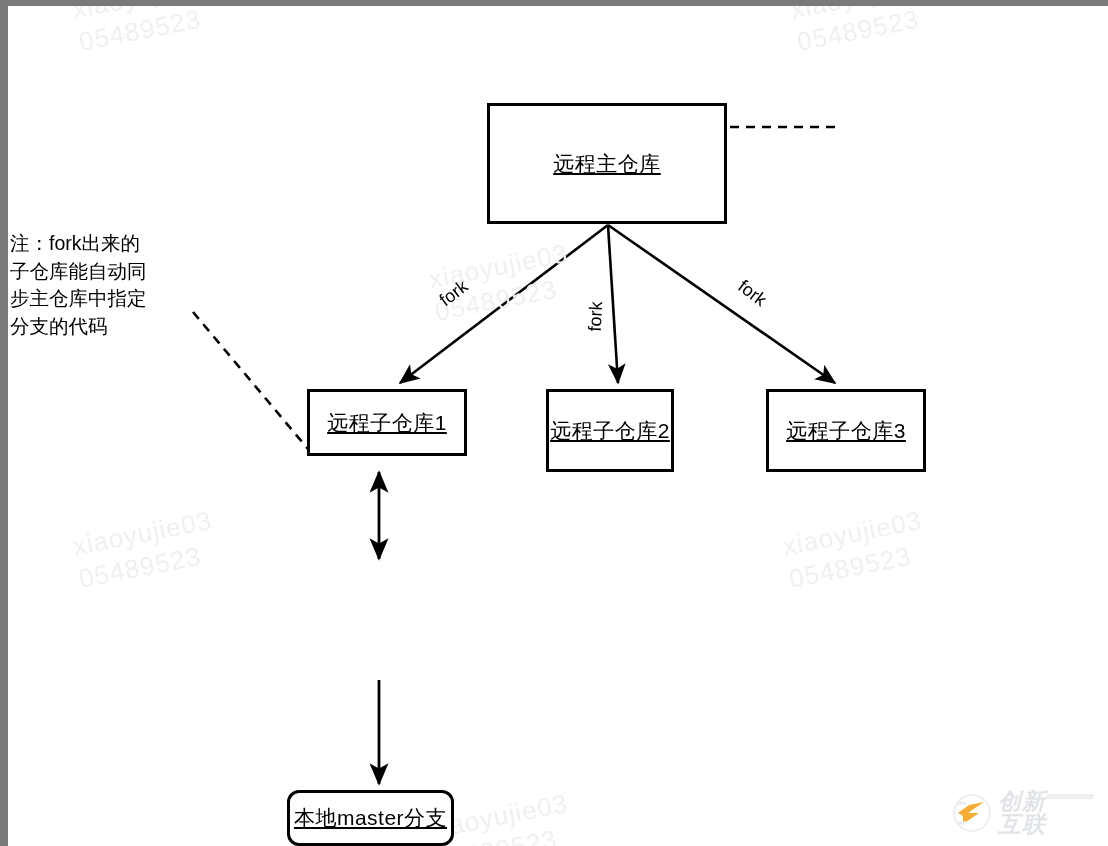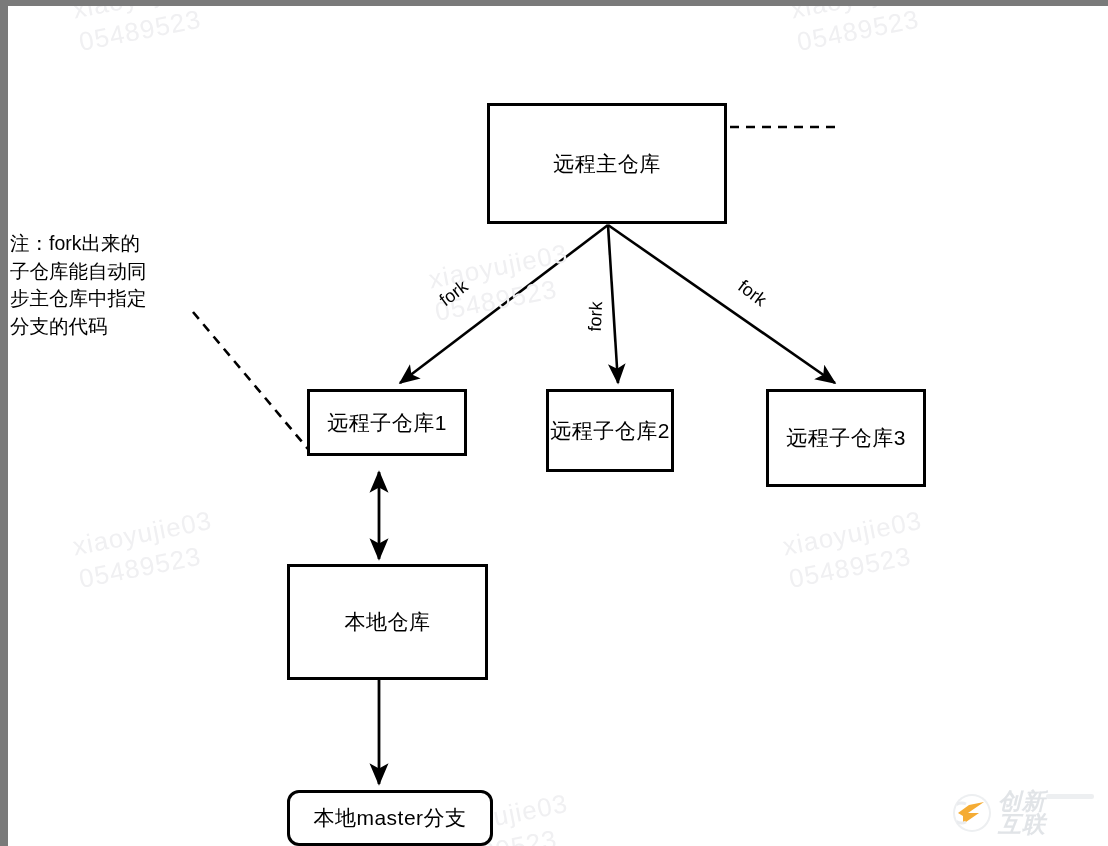--- a/index.html
+++ b/index.html
@@ -41,20 +41,21 @@
     box-sizing: border-box;
     border: 3px solid #000000;
     background: #ffffff;
     display: flex;
     align-items: center;
     justify-content: center;
     color: #000000;
     font-size: 21px;
     letter-spacing: 0.5px;
     z-index: 4;
+    text-decoration: underline;
   }
   .node.rounded {
     border-radius: 12px;
     border-width: 3px;
   }
   .note {
     position: absolute;
     color: #000000;
     font-size: 19.5px;
     line-height: 1.42;
@@ -179,29 +180,26 @@
     </div>
 
     <div class="node" style="left:299px; top:383px; width:160px; height:67px;">
       <span>远程子仓库1</span>
     </div>
 
     <div class="node" style="left:538px; top:383px; width:128px; height:83px;">
       <span>远程子仓库2</span>
     </div>
 
-    <div class="node" style="left:758px; top:383px; width:160px; height:98px;">
+    <div class="node" style="left:758px; top:383px; width:160px; height:83px;">
       <span>远程子仓库3</span>
     </div>
 
-    <div class="node" style="left:279px; top:558px; width:201px; height:116px;">
-      <span>本地仓库</span>
-    </div>
-
-    <div class="node rounded" style="left:279px; top:784px; width:206px; height:56px;">
+
+    <div class="node rounded" style="left:279px; top:784px; width:167px; height:56px;">
       <span>本地master分支</span>
     </div>
 
     <div class="edge-label" style="left:431px; top:277px; transform:rotate(-37deg);">fork</div>
 
     <div class="edge-label" style="left:573px; top:300px; transform:rotate(-87deg);">fork</div>
 
     <div class="edge-label" style="left:729px; top:277px; transform:rotate(37deg);">fork</div>
 
 

